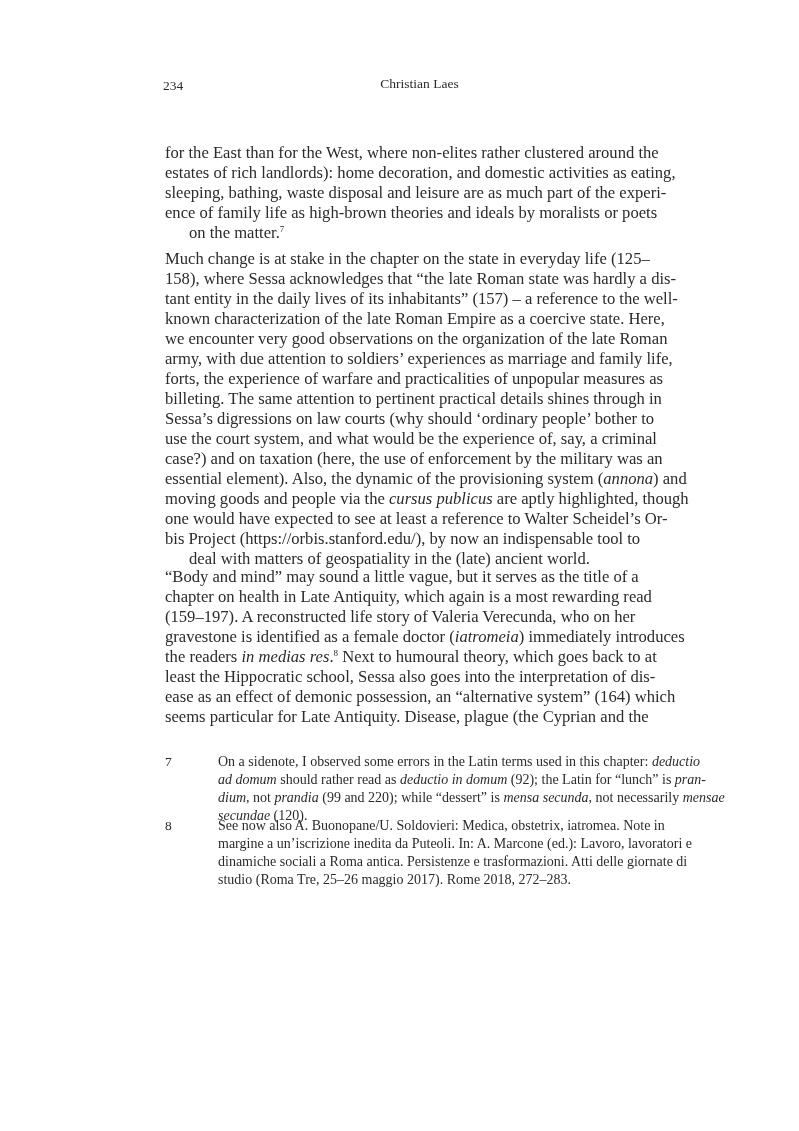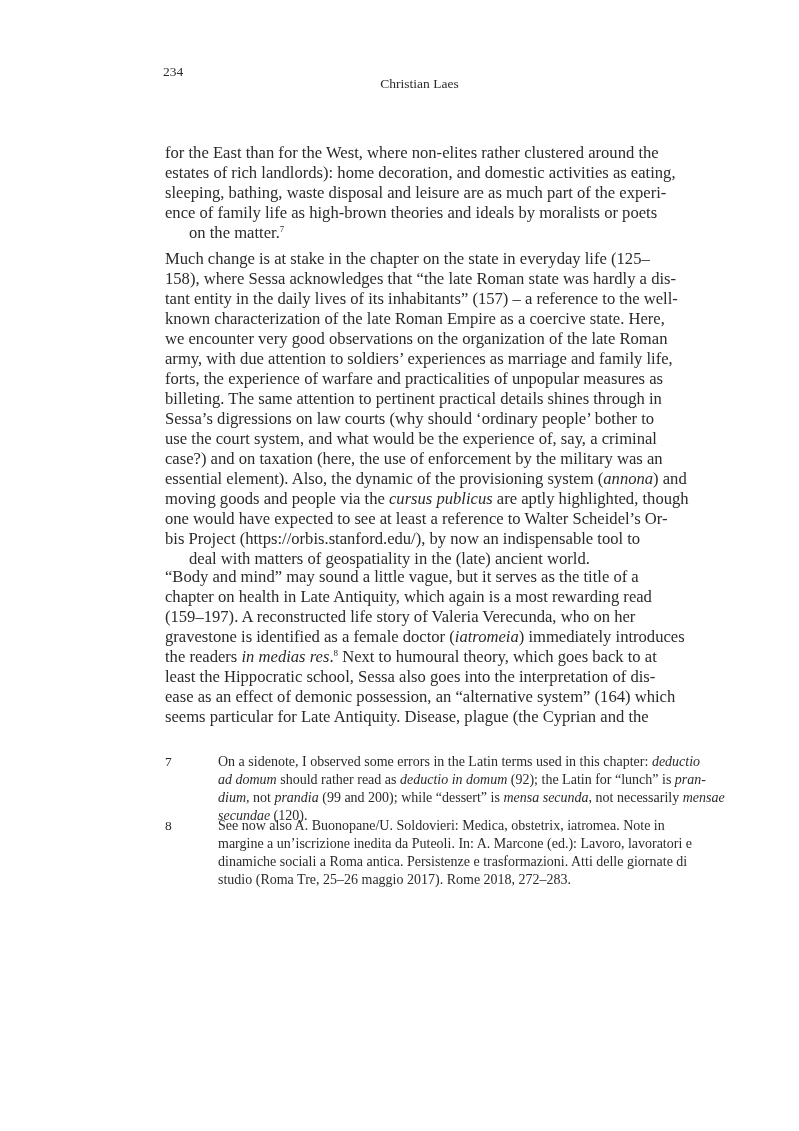--- a/index.html
+++ b/index.html
@@ -1,18 +1,18 @@
 <!DOCTYPE html>
 <html><head>
 <meta charset="utf-8">
 <style>
   html, body { margin: 0; padding: 0; background: #ffffff; }
   body { width: 799px; height: 1131px; position: relative; overflow: hidden;
          font-family: "Liberation Serif", "DejaVu Serif", serif; color: #2b2b2b; }
-  .page-num { position: absolute; left: 163px; top: 64px; font-size: 13.5px; text-align: center; }
+  .page-num { position: absolute; left: 163px; top: 78px; font-size: 13.5px; text-align: center; }
   .running-head { position: absolute; left: 0; width: 799px; top: 76px; text-align: center; font-size: 13.5px; margin-left: 20px; }
   .body-text { position: absolute; left: 165px; width: 470px; }
   .line { position: absolute; left: 0; width: 470px; height: 20px; font-size: 16.6px; line-height: 20px;
           white-space: nowrap; text-align: justify; text-align-last: justify; }
   .line.last { text-align-last: left; margin-left: 24px; }
   .fn-block { position: absolute; left: 165px; width: 470px; }
   .fn-num { position: absolute; left: 0; font-size: 13.5px; line-height: 16px; }
   .fn-line { position: absolute; left: 53px; width: 417px; height: 16px; font-size: 14px; line-height: 16px;
              white-space: nowrap; text-align: justify; text-align-last: justify; }
   .fn-line.last { text-align-last: left; }
@@ -60,21 +60,21 @@
   <div class="line" style="top:80px"><span>the readers </span><i>in medias res</i><span>.</span><sup>8</sup><span> Next to humoural theory, which goes back to at</span></div>
   <div class="line" style="top:100px">least the Hippocratic school, Sessa also goes into the interpretation of dis-</div>
   <div class="line" style="top:120px">ease as an effect of demonic possession, an “alternative system” (164) which</div>
   <div class="line" style="top:140px">seems particular for Late Antiquity. Disease, plague (the Cyprian and the</div>
 </div>
 
 <div class="fn-block" style="top:754px;">
   <div class="fn-num">7</div>
   <div class="fn-line" style="top:0px"><span>On a sidenote, I observed some errors in the Latin terms used in this chapter: </span><i>deductio</i></div>
   <div class="fn-line" style="top:18px"><i>ad domum</i><span> should rather read as </span><i>deductio in domum</i><span> (92); the Latin for “lunch” is </span><i>pran-</i></div>
-  <div class="fn-line" style="top:36px"><i>dium</i><span>, not </span><i>prandia</i><span> (99 and 200); while “dessert” is </span><i>mensa secunda</i><span>, not necessarily </span><i>mensae</i></div>
+  <div class="fn-line" style="top:36px"><i>dium</i><span>, not </span><i>prandia</i><span> (99 and 220); while “dessert” is </span><i>mensa secunda</i><span>, not necessarily </span><i>mensae</i></div>
   <div class="fn-line last" style="top:54px"><i>secundae</i><span> (120).</span></div>
 </div>
 
 <div class="fn-block" style="top:818px;">
   <div class="fn-num">8</div>
   <div class="fn-line" style="top:0px">See now also A. Buonopane/U. Soldovieri: Medica, obstetrix, iatromea. Note in</div>
   <div class="fn-line" style="top:18px">margine a un’iscrizione inedita da Puteoli. In: A. Marcone (ed.): Lavoro, lavoratori e</div>
   <div class="fn-line" style="top:36px">dinamiche sociali a Roma antica. Persistenze e trasformazioni. Atti delle giornate di</div>
   <div class="fn-line last" style="top:54px">studio (Roma Tre, 25–26 maggio 2017). Rome 2018, 272–283.</div>
 </div>

